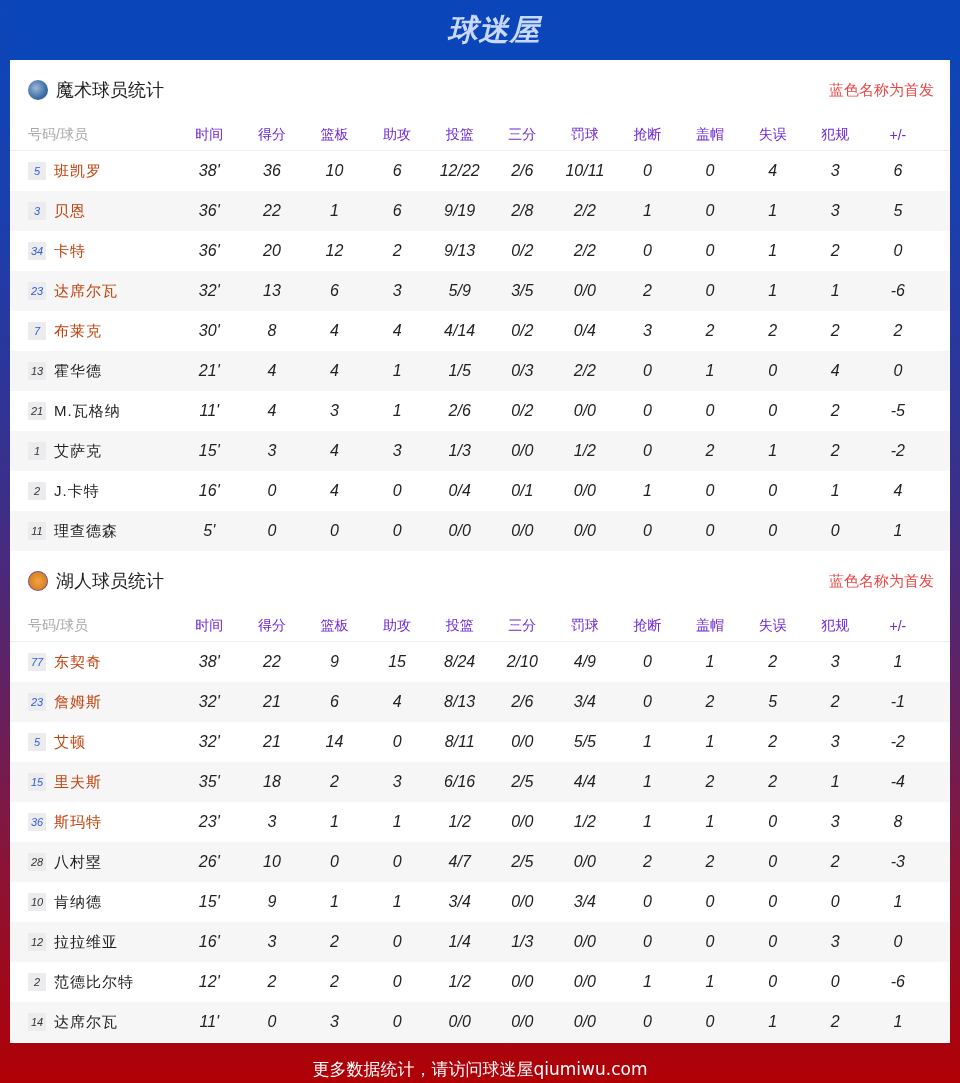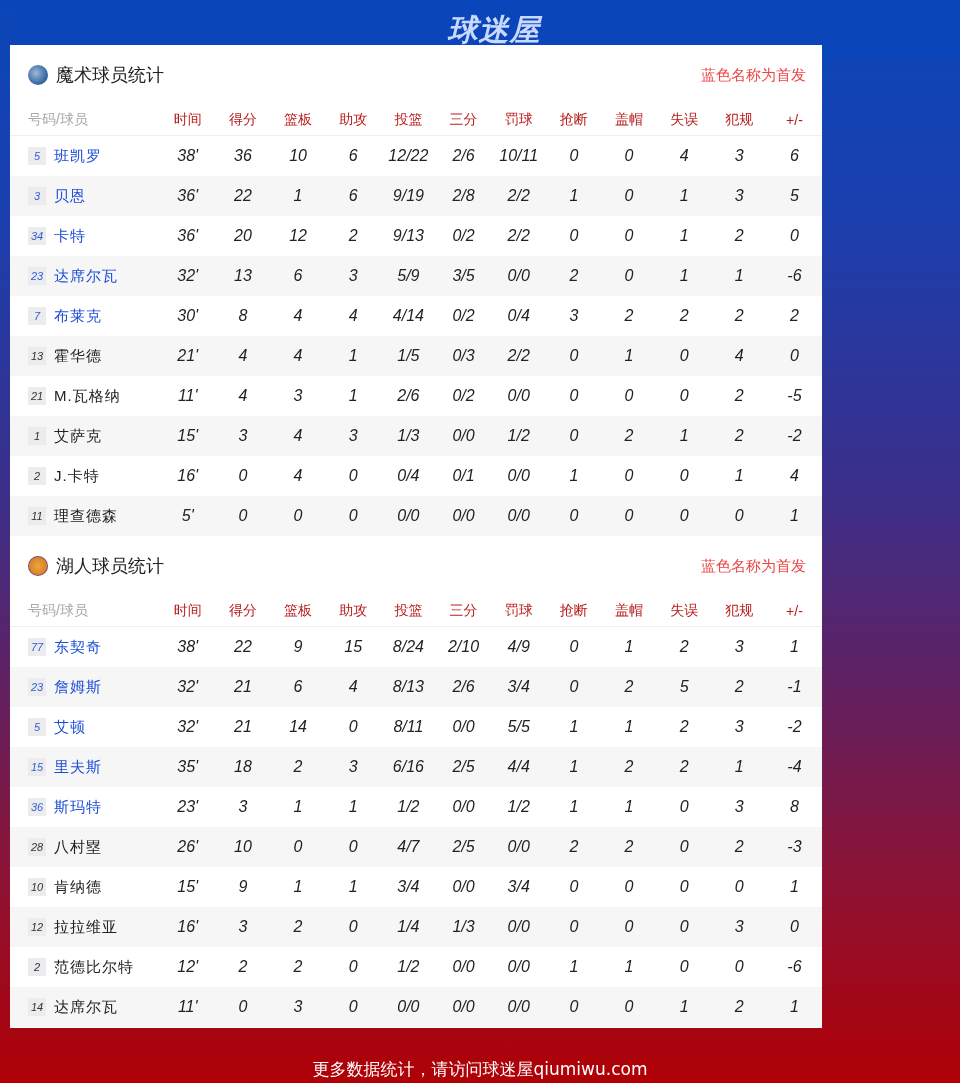--- a/index.html
+++ b/index.html
@@ -12,21 +12,21 @@
   .header-bar {
     position: absolute; left: 14px; top: 0; width: 960px; height: 60px;
     background: #0a45b9;
     display: flex; align-items: center; justify-content: center;
   }
   .logo {
     color: #c9d8ff; font-size: 30px; font-weight: bold; font-style: italic;
     letter-spacing: 1px; font-family: "DejaVu Sans", sans-serif;
   }
   .card {
-    position: absolute; left: 10px; top: 45px; width: 812px; height: 983px;
+    position: absolute; left: 10px; top: 60px; width: 940px; height: 983px;
     background: #ffffff;
   }
   .section-head {
     height: 60px; display: flex; align-items: center; justify-content: space-between;
     padding: 0 16px 0 18px;
   }
   .team-title { display: flex; align-items: center; gap: 8px; }
   .team-logo {
     width: 20px; height: 20px; border-radius: 50%;
     display: inline-block;
@@ -36,29 +36,29 @@
   .team-name { font-size: 18px; color: #222; font-family: "DejaVu Sans", sans-serif; }
   .starter-note { font-size: 15px; color: #ef4444; font-family: "DejaVu Sans", sans-serif; }
   .row {
     height: 40px; display: flex; align-items: center;
     font-family: Liberation Sans, sans-serif;
   }
   .row.alt { background: #f6f6f7; }
   .row.hdr { height: 30px; border-bottom: 1px solid #eeeeee; color: #a8a8a8; font-size: 14px; margin-bottom: 0; }
   .c-player { width: 168px; padding-left: 18px; display: flex; align-items: center; gap: 8px; box-sizing: border-box; }
   .c { width: 62.6px; text-align: center; font-size: 16px; color: #222; font-style: italic; }
-  .row.hdr .c { font-style: normal; font-size: 14px; color: #b91c1c; }
+  .row.hdr .c { font-style: normal; font-size: 14px; color: #6d28d9; }
   .row.hdr .c-player { color: #a8a8a8; font-size: 14px; }
   .num {
     display: inline-block; min-width: 18px; height: 18px; line-height: 18px; font-size: 11px;
     background: #ececee; text-align: center; color: #333; font-style: italic;
   }
   .num.starter { color: #2f5bd6; }
   .pname { font-size: 15px; color: #222; letter-spacing: 1px; }
-  .pname.starter { color: #1d4ed8; }
+  .pname.starter { color: #c2410c; }
   .footer {
     position: absolute; left: 0; top: 1043px; width: 960px; height: 52px;
     display: flex; align-items: center; justify-content: center;
     color: #ffffff; font-size: 17px; font-family: "DejaVu Sans", sans-serif;
   }
 </style>
 </head>
 <body>
 
 <div class="header-bar">

